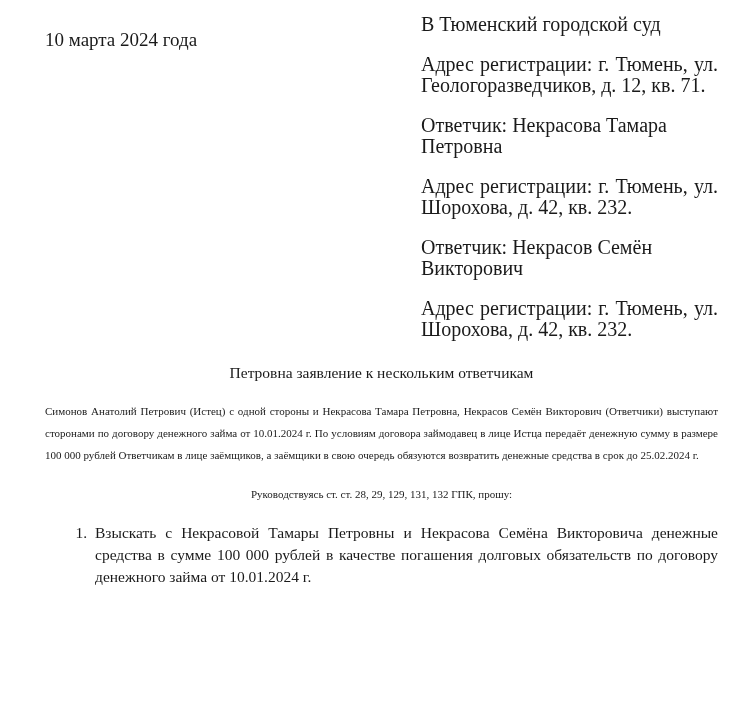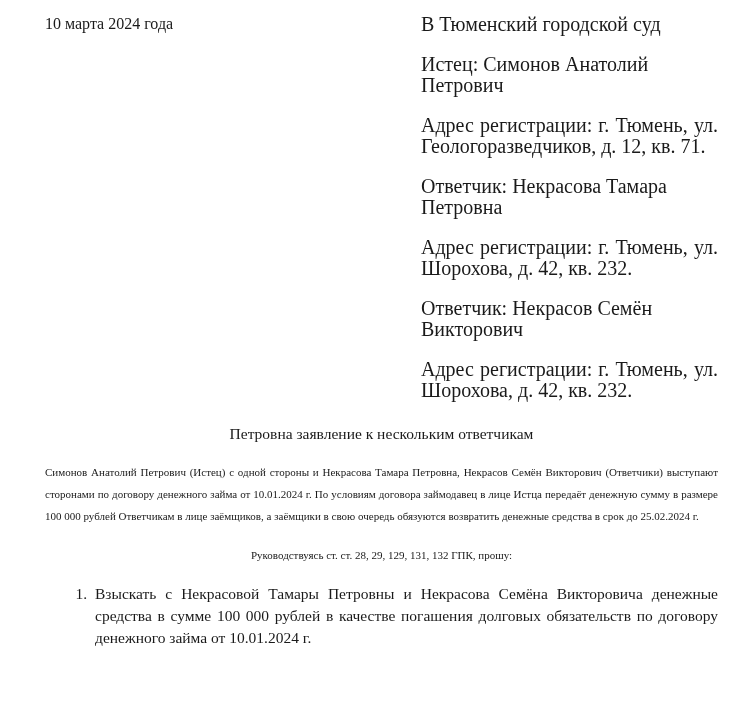--- a/index.html
+++ b/index.html
@@ -23,22 +23,22 @@
   }
 
   
   .header-zone {
     position: relative;
     padding-top: 14px;
   }
   .doc-date {
     position: absolute;
     left: 45px;
-    top: 14px;
-    font-size: 16px;
+    top: 30px;
+    font-size: 19px;
     line-height: 20px;
     white-space: nowrap;
   }
   .addressee-block {
     margin-left: 405px;
     margin-right: 32px;
     width: 313px;
   }
   .addressee-block p {
     margin: 0 0 19px 16px;
@@ -111,21 +111,20 @@
 <body>
 
 <div class="page">
 
   <div class="header-zone">
 
     <div class="doc-date">10 марта 2024 года</div>
 
     <div class="addressee-block">
       <p class="nowrap-line">В Тюменский городской суд</p>
-      <p class="nowrap-line">Истец: Симонов Анатолий Петрович</p>
       <p>Адрес регистрации: г. Тюмень, ул. Геологоразведчиков, д. 12, кв. 71.</p>
       <p class="nowrap-line">Ответчик: Некрасова Тамара Петровна</p>
       <p>Адрес регистрации: г. Тюмень, ул. Шорохова, д. 42, кв. 232.</p>
       <p class="nowrap-line">Ответчик: Некрасов Семён Викторович</p>
       <p>Адрес регистрации: г. Тюмень, ул. Шорохова, д. 42, кв. 232.</p>
     </div>
   </div>
 
   <h1 class="doc-title">Петровна заявление к нескольким ответчикам</h1>
 

